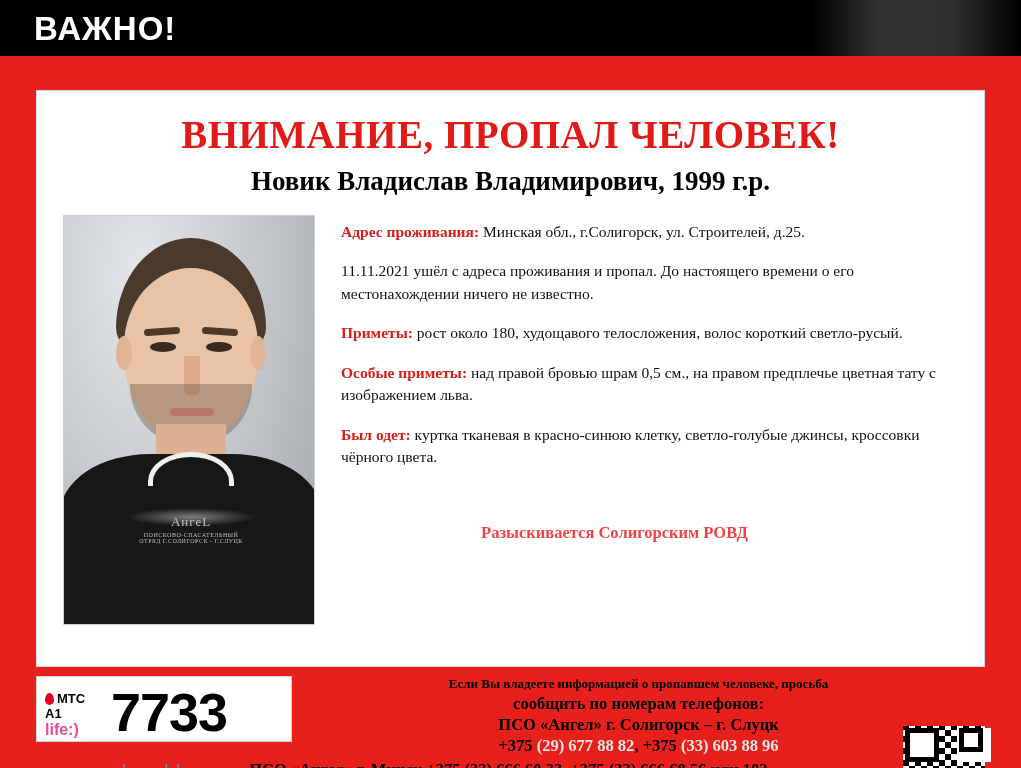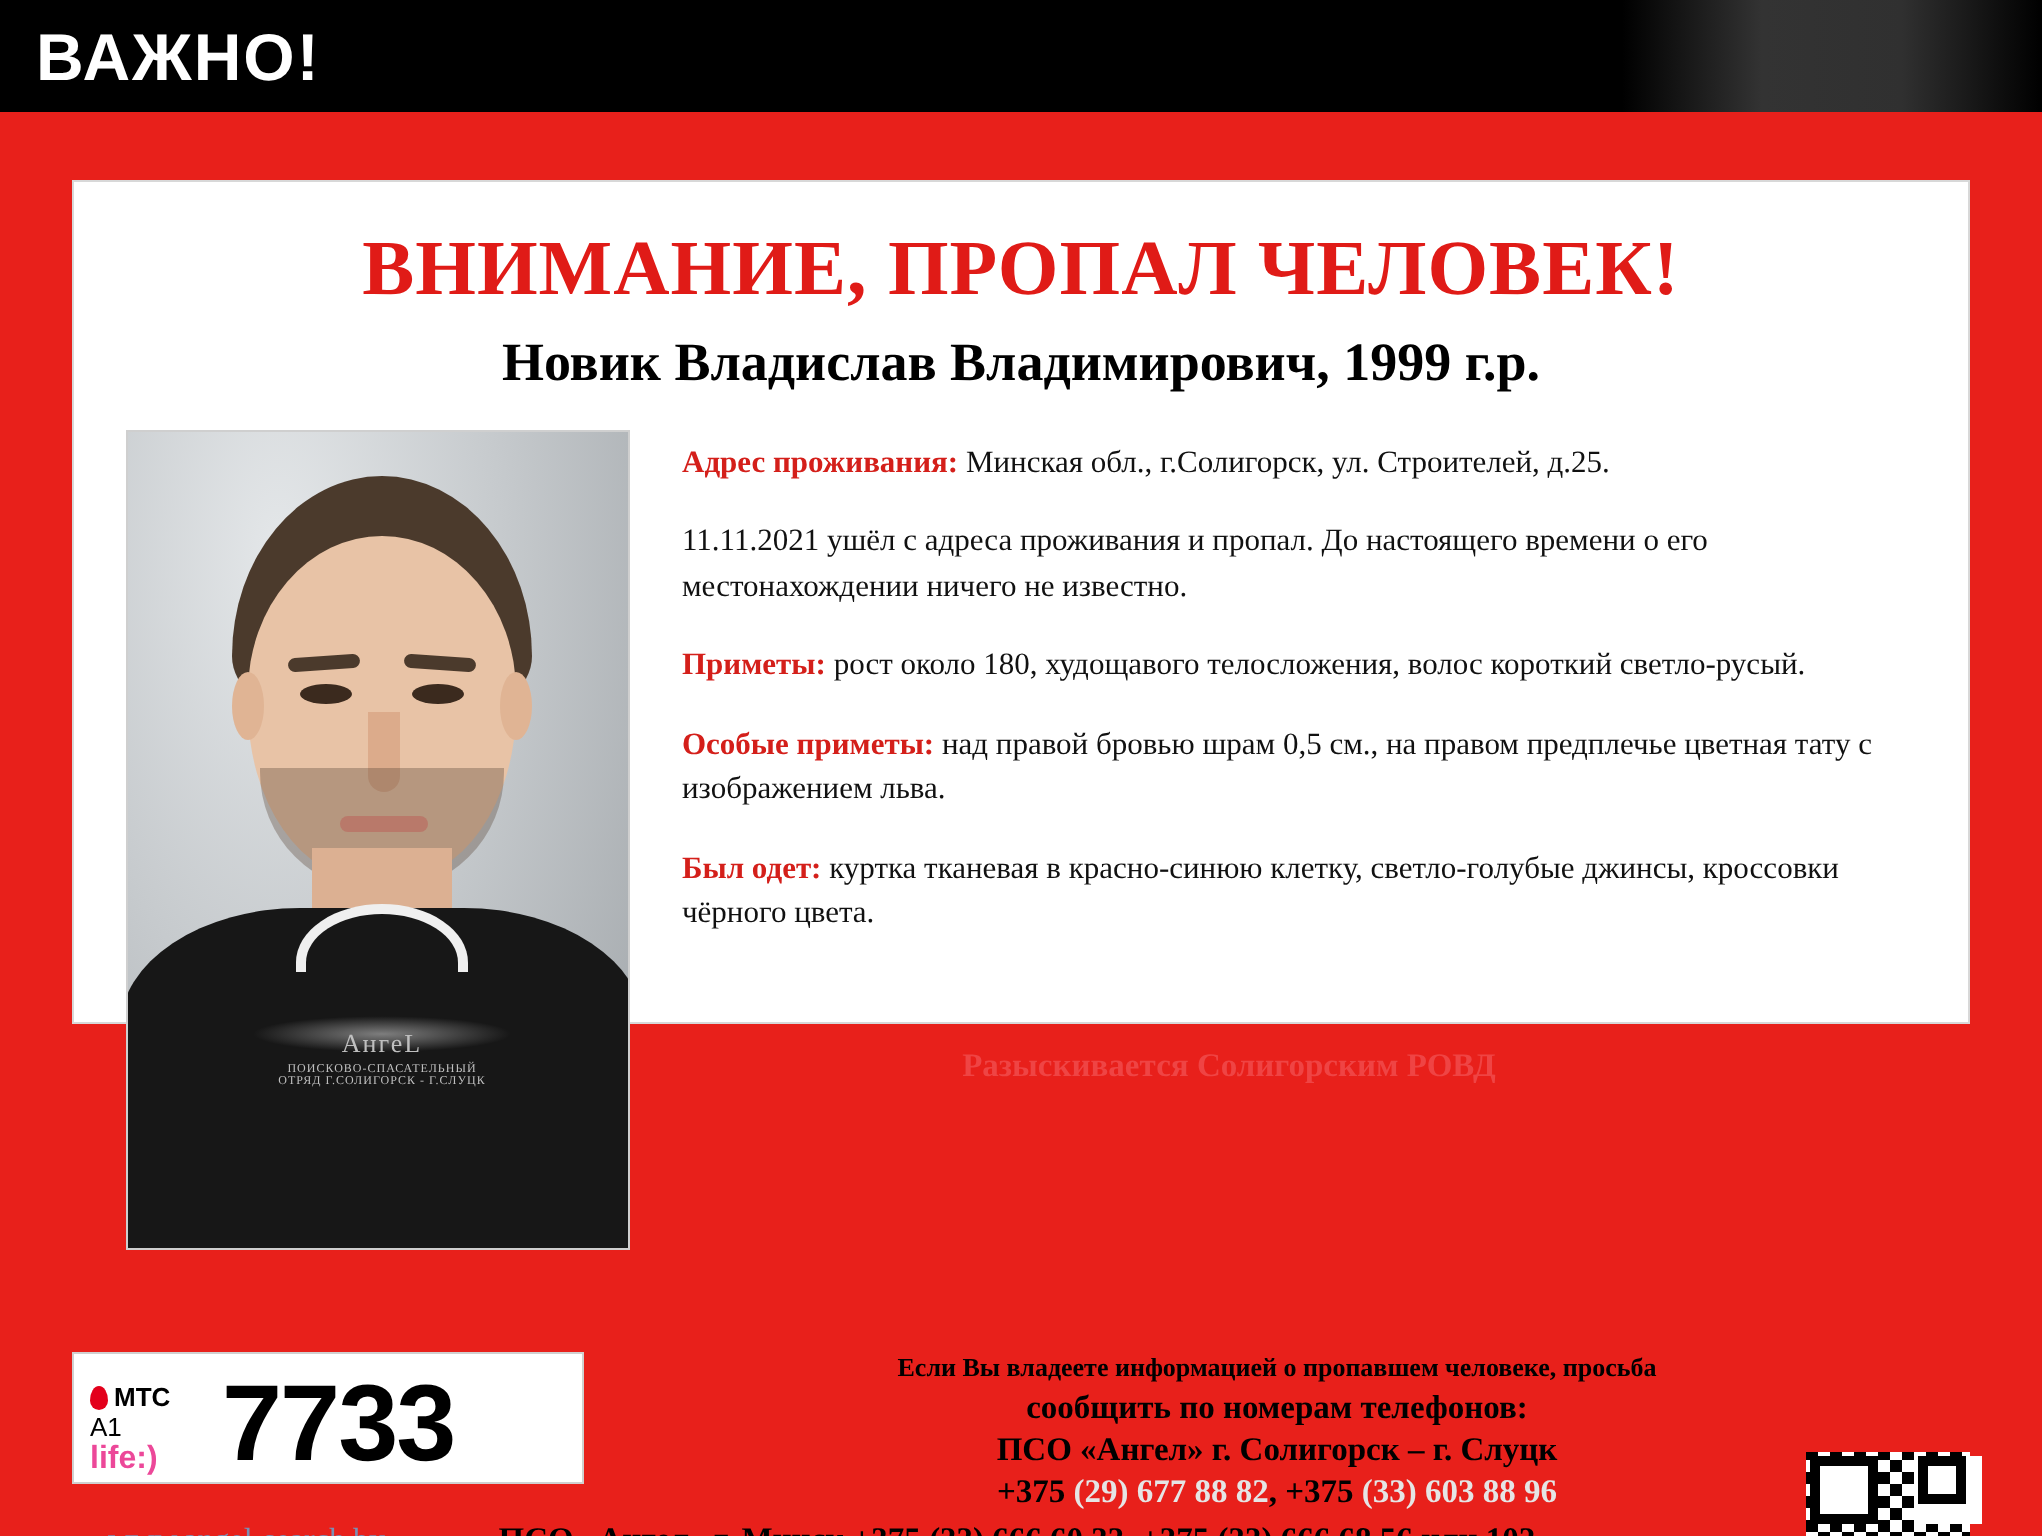--- a/index.html
+++ b/index.html
@@ -26,21 +26,21 @@
     background: #000000;
     display: flex;
     align-items: center;
   }
   .ribbon-label {
     color: #ffffff;
     font-family: "Liberation Sans", sans-serif;
     font-weight: bold;
     font-size: 33px;
     letter-spacing: 1px;
-    padding-left: 18px;
+    padding-left: 34px;
     line-height: 1;
   }
   .ribbon-fade {
     position: absolute;
     right: 0; top: 0;
     width: 210px; height: 56px;
     background: linear-gradient(to right, rgba(0,0,0,1), rgba(60,60,60,0.85), rgba(120,120,120,0.4), rgba(255,255,255,0));
   }
 
   
@@ -49,21 +49,21 @@
     top: 56px; left: 0;
     width: 1021px;
     height: 712px;
     background: #e8201b;
     padding: 34px 36px 0 36px;
   }
 
   .white-card {
     position: relative;
     width: 949px;
-    height: 422px;
+    height: 577px;
     background: #ffffff;
     border: 1px solid #d8d8d8;
     padding: 18px 26px 23px 26px;
   }
 
   .title-main {
     text-align: center;
     color: #e01b17;
     font-weight: bold;
     font-size: 39px;
@@ -189,21 +189,21 @@
     padding: 2px 4px 2px 8px;
     flex: 0 0 256px;
   }
   .mts-logos {
     width: 64px;
     font-family: "Liberation Sans", sans-serif;
     line-height: 1.12;
   }
   .mts-row { display: flex; align-items: center; gap: 3px; font-size: 13px; font-weight: bold; color: #000; }
   .mts-egg { width: 9px; height: 12px; background:#e3001b; border-radius: 50% 50% 50% 50% / 60% 60% 40% 40%; }
-  .a1-row { font-size: 13px; font-weight: normal; color:#000; }
+  .a1-row { font-size: 13px; font-weight: bold; color:#000; }
   .life-row { font-size: 16px; font-weight: bold; color:#ec4899; }
   .short-num {
     font-family: "Liberation Sans", sans-serif;
     font-weight: bold;
     font-size: 54px;
     color: #000;
     letter-spacing: -1px;
     margin-left: 2px;
     line-height: 1;
   }

